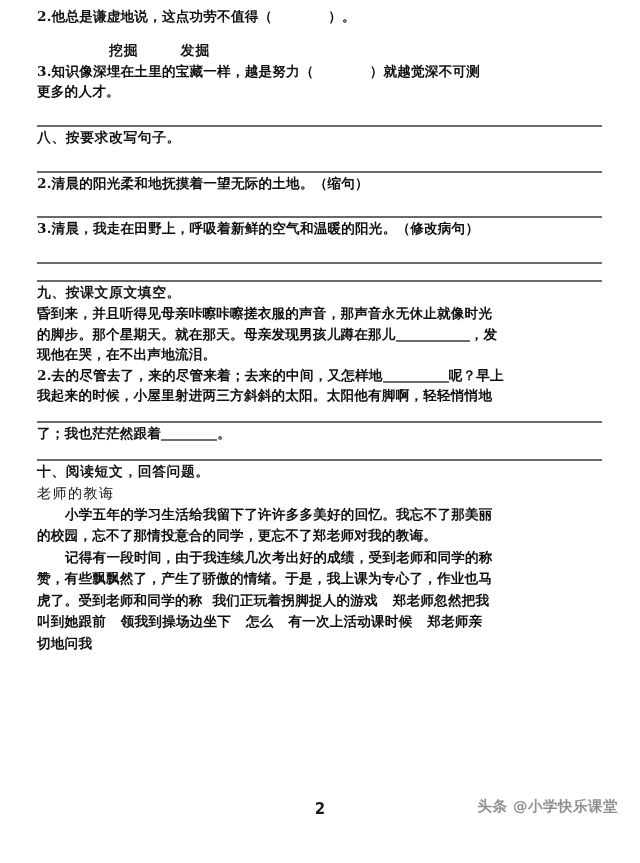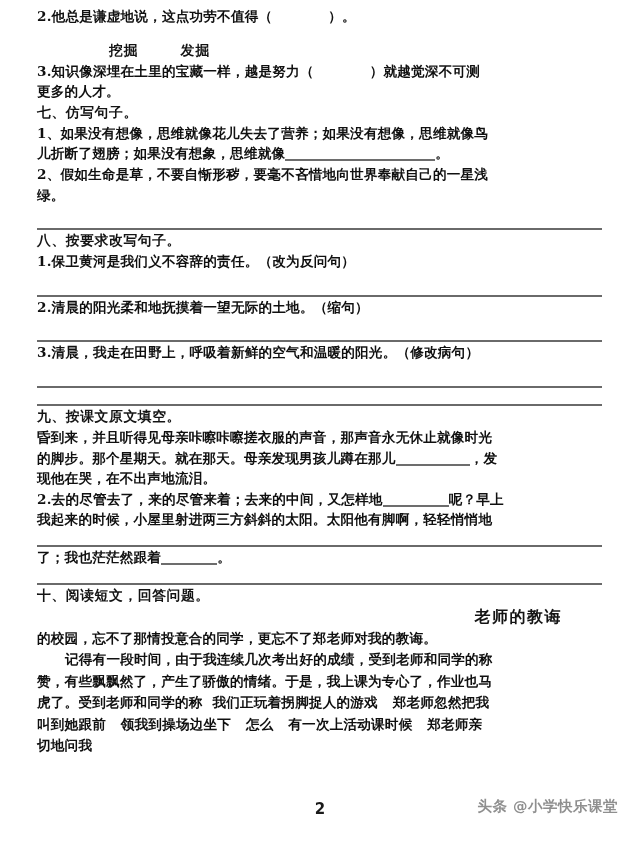--- a/index.html
+++ b/index.html
@@ -84,23 +84,23 @@
   .rule-gap-md { height: 16px; }
 
   
   .underlined-line {
     border-bottom: 2.2px solid #6a6a6a;
     padding-bottom: 15px;
   }
 
   
   .passage-title {
-    text-align: right;
-    font-size: 16px;
-    font-weight: 700;
+    text-align: left;
+    font-size: 14px;
+    font-weight: 400;
     line-height: 22px;
     letter-spacing: 1.5px;
     padding-right: 40px;
   }
   .passage .ln { line-height: 21.5px; }
 
   
   .page-number {
     position: absolute;
     left: 0;
@@ -135,34 +135,26 @@
 
     <div class="wordbank">
       <span class="w">挖掘</span><span class="gap"></span><span class="w">发掘</span>
     </div>
 
     <div class="ln"><span>3.知识像深埋在土里的宝藏一样，越是努力（</span><span class="paren-slot"></span><span>）就越觉深不可测</span></div>
 
     <div class="ln">更多的人才。</div>
   </div>
 
-  <div>
-    <div class="heading">七、仿写句子。</div>
-    <div class="ln">1、如果没有想像，思维就像花儿失去了营养；如果没有想像，思维就像鸟</div>
-    <div class="ln"><span>儿折断了翅膀；如果没有想象，思维就像</span><span class="blank b-long"></span><span>。</span></div>
-    <div class="ln">2、假如生命是草，不要自惭形秽，要毫不吝惜地向世界奉献自己的一星浅</div>
-    <div class="ln">绿。</div>
-  </div>
 
   <div class="rule-gap-lg"></div>
 
   <div>
     <div class="rule"></div>
     <div class="heading">八、按要求改写句子。</div>
-    <div class="ln">1.保卫黄河是我们义不容辞的责任。（改为反问句）</div>
     <div class="rule-gap-lg"></div>
     <div class="rule"></div>
     <div class="ln">2.清晨的阳光柔和地抚摸着一望无际的土地。（缩句）</div>
     <div class="rule-gap-lg"></div>
     <div class="rule"></div>
     <div class="ln">3.清晨，我走在田野上，呼吸着新鲜的空气和温暖的阳光。（修改病句）</div>
     <div class="rule-gap-lg"></div>
     <div class="rule"></div>
   </div>
 
@@ -184,20 +176,21 @@
     <div class="ln underlined-line">我起来的时候，小屋里射进两三方斜斜的太阳。太阳他有脚啊，轻轻悄悄地</div>
 
     <div class="ln underlined-line"><span>了；我也茫茫然跟着</span><span class="blank b-md"></span><span>。</span></div>
   </div>
 
   <div>
     <div class="heading">十、阅读短文，回答问题。</div>
     <div class="passage-title">老师的教诲</div>
 
     <div class="passage">
+      <div class="ln indent2">小学五年的学习生活给我留下了许许多多美好的回忆。我忘不了那美丽</div>
       <div class="ln">的校园，忘不了那情投意合的同学，更忘不了郑老师对我的教诲。</div>
       <div class="ln indent2">记得有一段时间，由于我连续几次考出好的成绩，受到老师和同学的称</div>
       <div class="ln">赞，有些飘飘然了，产生了骄傲的情绪。于是，我上课为专心了，作业也马</div>
       <div class="ln">虎了。受到老师和同学的称  我们正玩着拐脚捉人的游戏   郑老师忽然把我</div>
       <div class="ln">叫到她跟前   领我到操场边坐下   怎么   有一次上活动课时候   郑老师亲</div>
       <div class="ln">切地问我</div>
     </div>
   </div>
 
   <div class="page-number">2</div>

